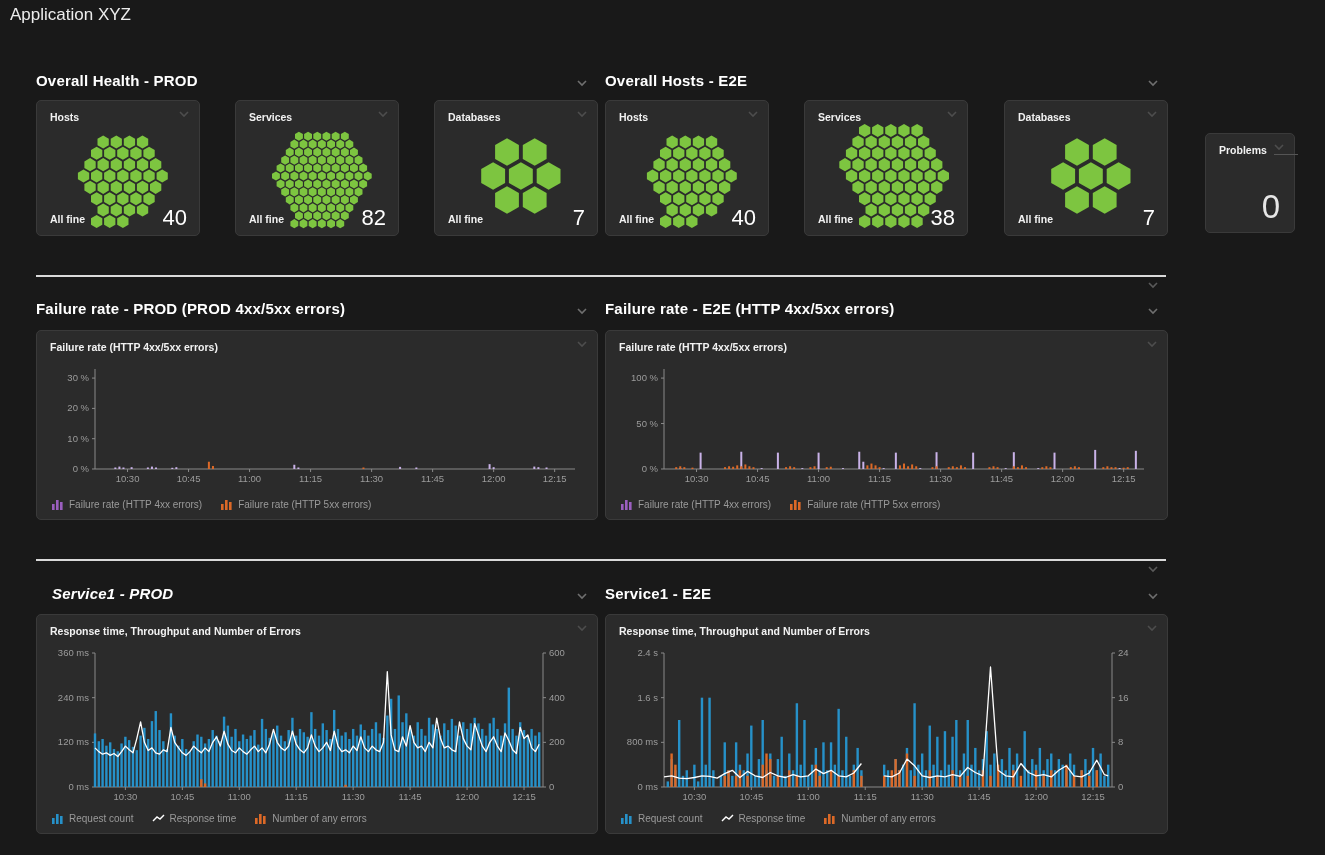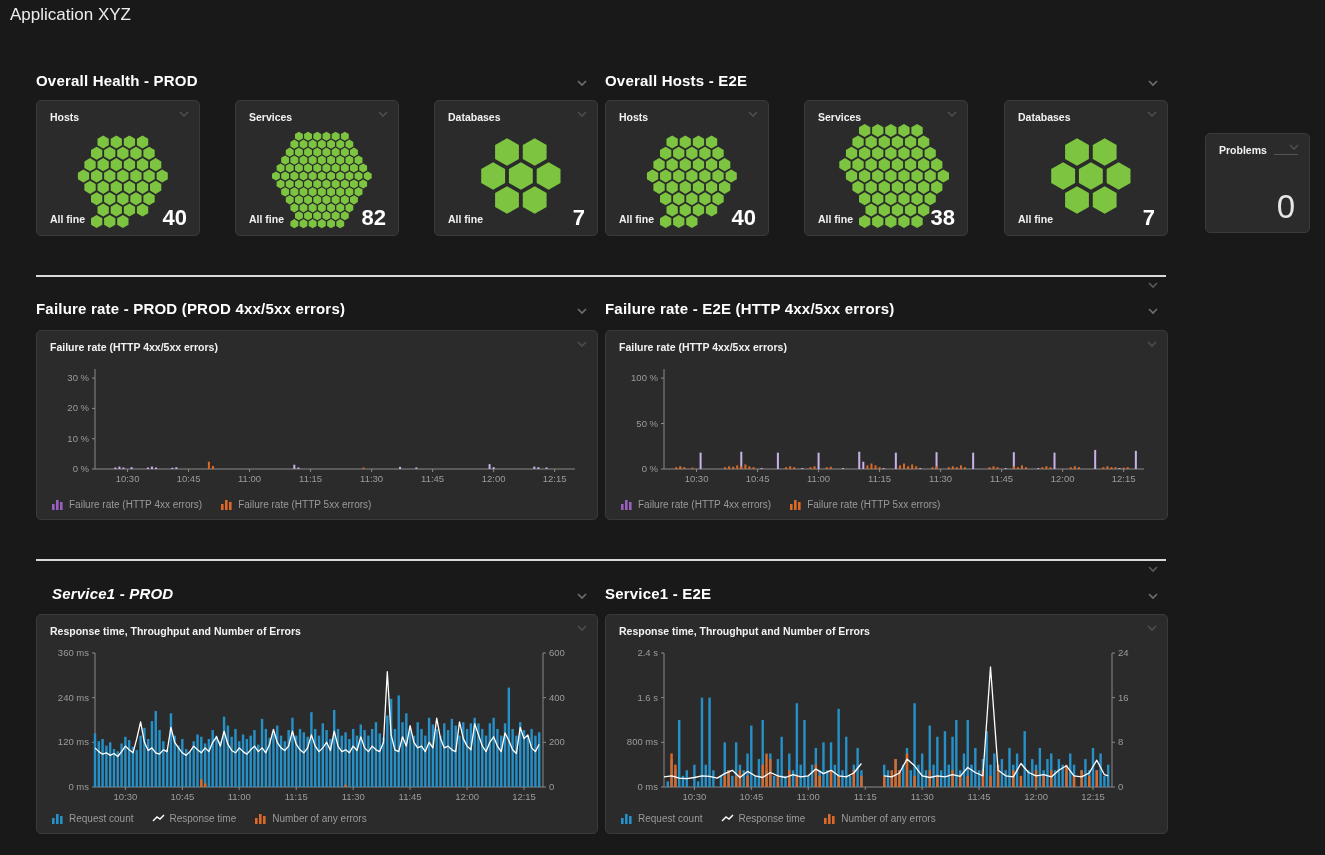--- a/index.html
+++ b/index.html
@@ -11,21 +11,21 @@
   .page-title { position:absolute; left:10px; top:5px; font-size:17px; font-weight:400; color:#ececec; }
   .section-header { position:absolute; height:20px; display:flex; align-items:flex-start; }
   .section-header .t { font-size:15px; font-weight:700; color:#ffffff; letter-spacing:.2px; }
   .chev { position:absolute; width:14px; height:10px; cursor:pointer; }
   .tile {
     position:absolute; background:#2b2b2b; border:1px solid #3a3a3a; border-radius:5px;
   }
   .tile .tile-title { position:absolute; left:13px; top:10px; font-size:10.5px; font-weight:700; color:#f2f2f2; }
   .tile .tile-chev { position:absolute; right:8px; top:8px; }
   .health-foot { position:absolute; left:13px; bottom:10px; font-size:10.5px; font-weight:700; color:#f2f2f2;margin-top:20px; }
-  .health-count { position:absolute; right:12px; bottom:4px; font-size:22px; font-weight:700; color:#ffffff; }
+  .health-count { position:absolute; right:12px; bottom:4px; font-size:22px; font-weight:400; color:#ffffff; }
   .honeycomb { position:absolute; left:0; top:22px; right:0; bottom:6px; }
   .problems-count { position:absolute; right:14px; bottom:6px; font-size:33px; font-weight:300; color:#e6e6e6; }
   .problems-dash { position:absolute; left:68px; top:20px; width:24px; height:1px; background:#555; }
   .divider { position:absolute; height:2px; background:#d9d9d9; left:36px; width:1130px; }
   .chart-tile .legend { position:absolute; left:14px; bottom:9px; display:flex; gap:18px; align-items:center; }
   .legend-item { display:flex; align-items:center; gap:5px; }
   .legend-item .lab { font-size:10px; color:#9a9a9a; }
   .chart-svg { position:absolute; left:12px; top:26px; }
   svg text { font-family:"Liberation Sans", sans-serif; }
 </style>
@@ -361,21 +361,21 @@
         <polygon points="113.6,39.2 125.5,46.1 125.5,59.9 113.6,66.8 101.7,59.9 101.7,46.1" fill="#7dc540"></polygon>
         <polygon points="99.7,15.2 111.6,22.1 111.6,35.9 99.7,42.8 87.8,35.9 87.8,22.1" fill="#7dc540"></polygon>
         <polygon points="72.0,15.2 83.9,22.1 83.9,35.9 72.0,42.8 60.1,35.9 60.1,22.1" fill="#7dc540"></polygon>
         <polygon points="58.1,39.2 70.1,46.1 70.1,59.9 58.1,66.8 46.2,59.9 46.2,46.1" fill="#7dc540"></polygon>
       </svg>
     </div>
   <span class="health-foot">All fine</span>
   <span class="health-count">7</span>
 </div>
 
-<div class="tile" style="left:1205px; top:133px; width:105px; height:100px;">
+<div class="tile" style="left:1205px; top:133px; width:90px; height:100px;">
   <span class="tile-title">Problems</span>
   <div class="problems-dash"></div>
   <svg class="chev tile-chev" viewBox="0 0 14 10">
       <path d="M3 3 L7 7 L11 3" stroke="#4d4d4d" stroke-width="1.6" fill="none"></path>
     </svg>
   <span class="problems-count">0</span>
 </div>
 
 <div class="divider" style="top:275px;"></div>
 <svg class="chev" style="left:1146px; top:280px;" viewBox="0 0 14 10">

